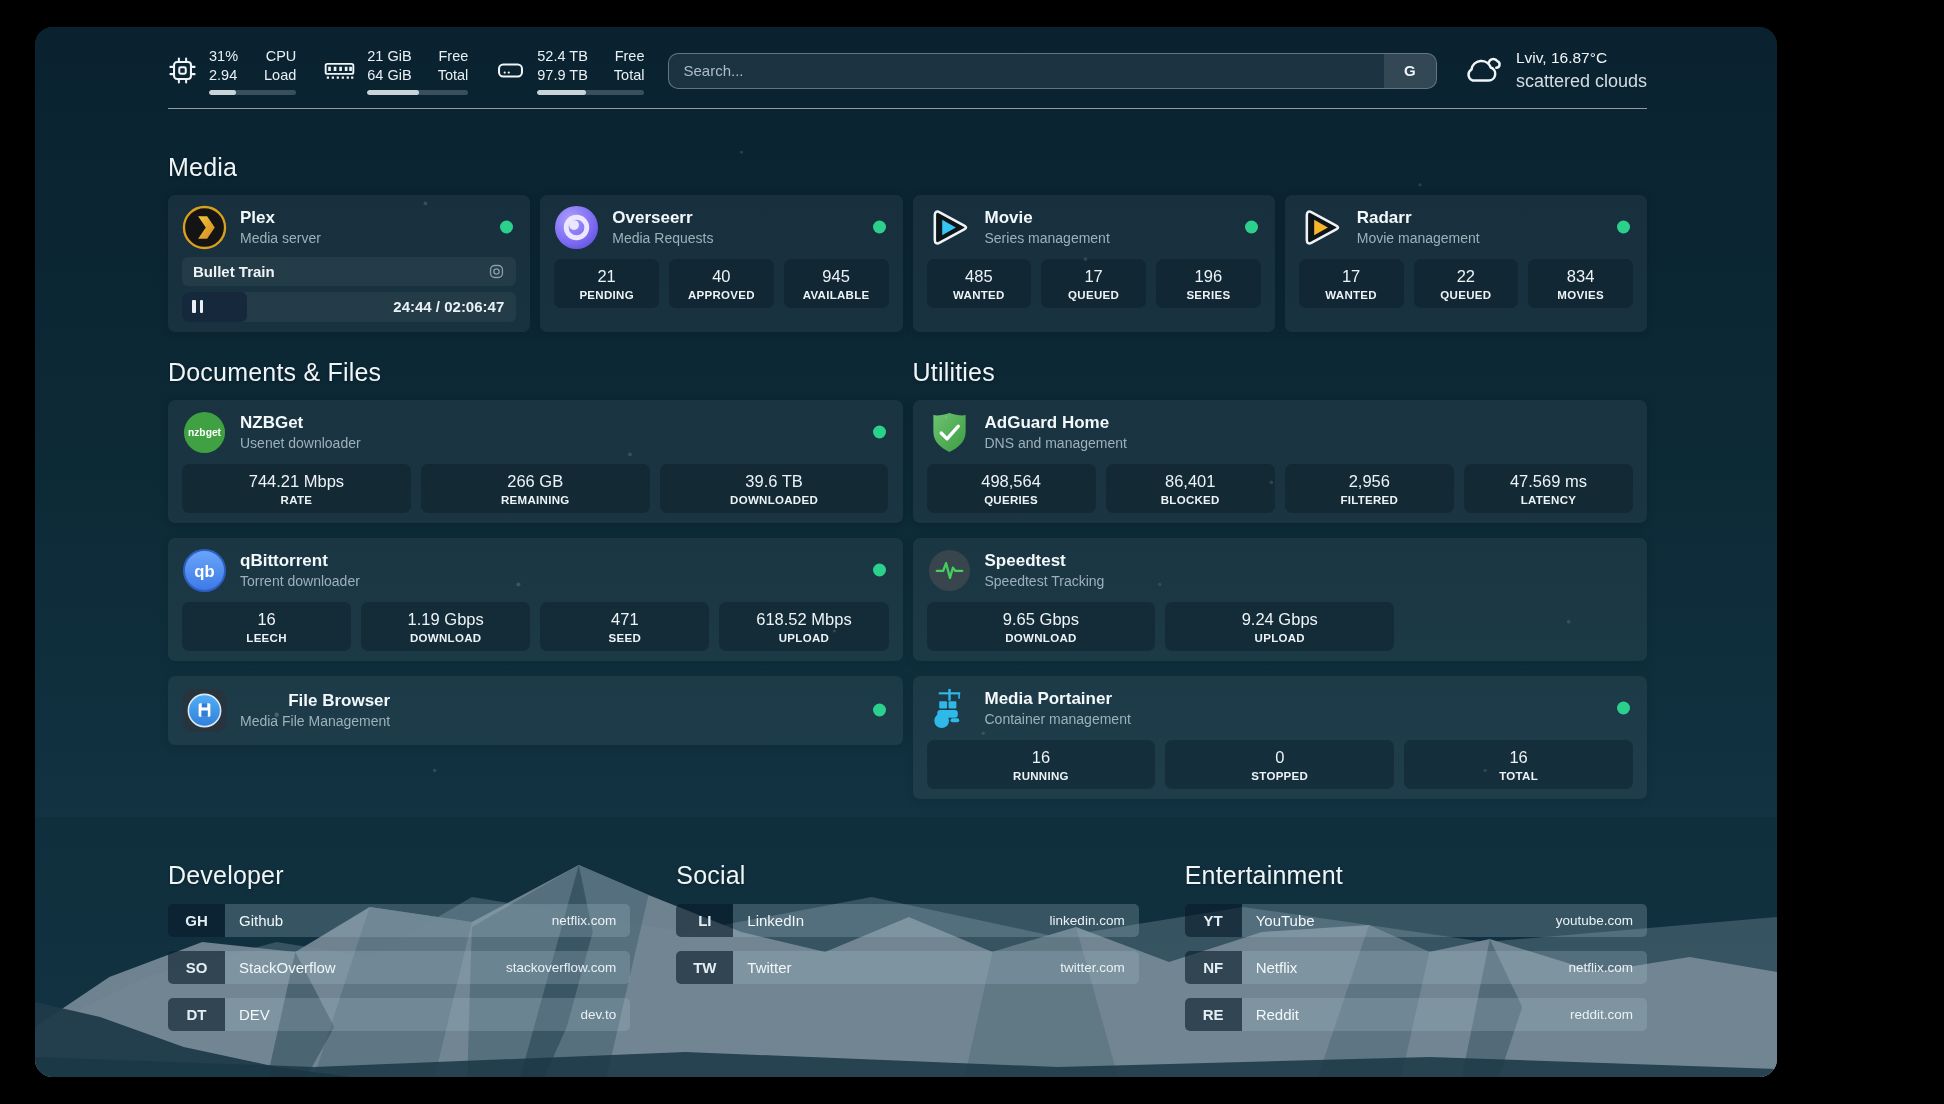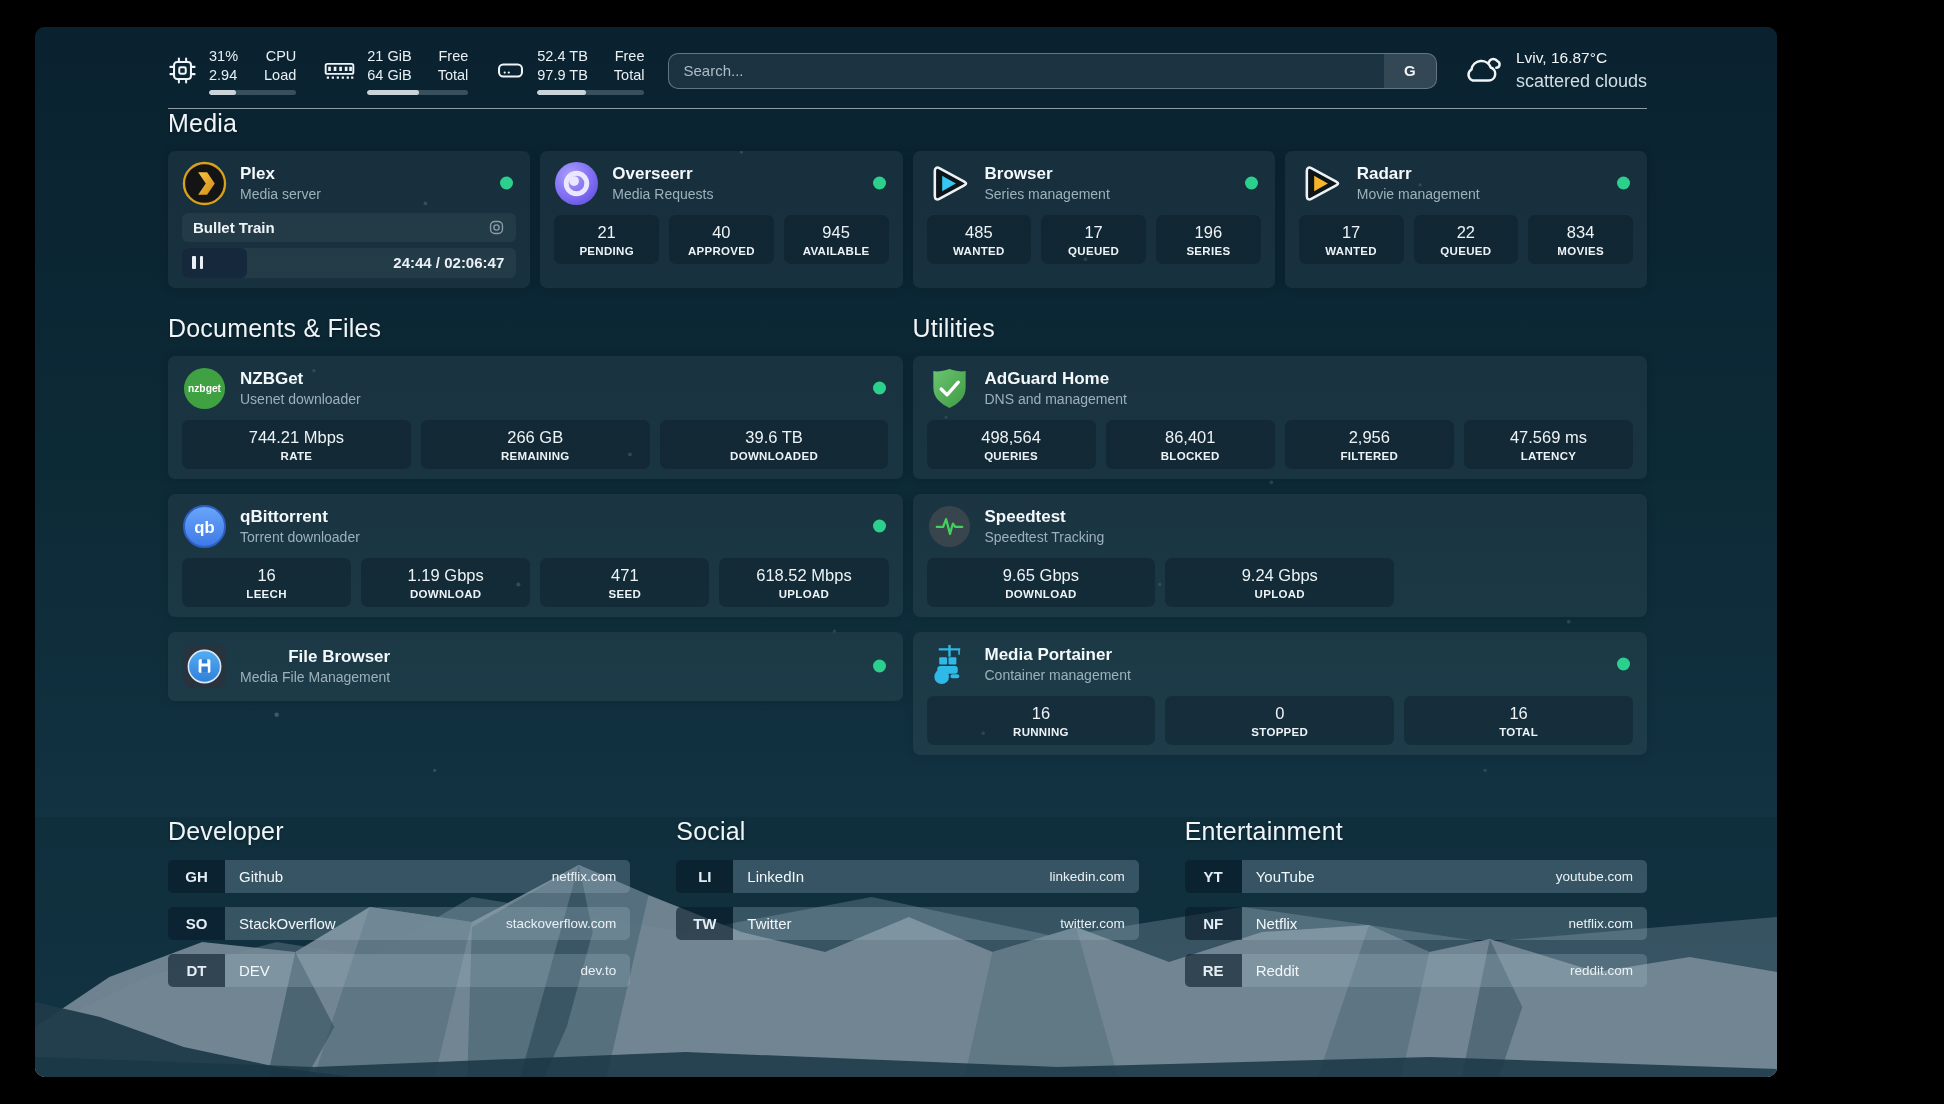--- a/index.html
+++ b/index.html
@@ -1,19 +1,19 @@
 <!DOCTYPE html>
 <html><head>
 <meta charset="utf-8">
 <style>
   * { box-sizing: border-box; margin: 0; padding: 0; }
   html,body { width: 1944px; height: 1104px; background: #000; overflow: hidden;
     font-family: "Liberation Sans", sans-serif; }
   .panel { position: absolute; left: 35px; top: 27px; width: 1742px; height: 1050px;
-    border-radius: 10px; overflow: hidden;
+    border-radius: 18px; overflow: hidden;
     background: linear-gradient(180deg,#0a2230 0%, #0d2a37 40%, #113140 65%, #143748 82%, #16394a 100%); }
   .bg, .speckles { position: absolute; inset: 0; width: 100%; height: 100%; }
   .bg { z-index: 0; }
   .speckles { z-index: 3; pointer-events: none; }
   .content { position: relative; z-index: 2; padding: 14px 130px 0 133px; }
 
   
   .topbar { display: flex; align-items: center; gap: 24px; margin-top: 6px; }
   .sysstats { display: flex; gap: 28px; flex: none; }
   .stat { display: flex; align-items: center; gap: 12px; }
@@ -39,21 +39,21 @@
   .weather { flex: none; display: flex; align-items: center; gap: 13px; }
   .weather-text { display: flex; flex-direction: column; line-height: 1.35; }
   .weather-loc { font-size: 15.5px; color: #f0f5f8; font-weight: 500; }
   .weather-cond { font-size: 18px; color: #d3dde3; }
 
   .divider { margin-top: 13px; border-top: 1.5px solid rgba(255,255,255,.55); }
 
   
   h2.sec { font-size: 25px; font-weight: 500; color: #f0f5f8; letter-spacing: .2px;
     text-shadow: 0 1px 3px rgba(0,0,0,.35); }
-  .media-sec { }
+  .media-sec { margin-top: 44px; }
   .media-sec h2 { margin-bottom: 13px; }
   .media-grid { display: grid; grid-template-columns: repeat(4,1fr); gap: 10px; }
 
   .card { background: rgba(255,255,255,.055); border-radius: 7px; padding: 10px 14px 10px;
     box-shadow: 0 1px 10px rgba(0,0,0,.15); }
   .card-head { position: relative; display: flex; align-items: center; gap: 13px; }
   .svc-icon { width: 45px; height: 45px; flex: none; }
   .svc-icon svg { display: block; width: 100%; height: 100%; }
   .svc-name { font-size: 17px; font-weight: 700; color: #f3f8fa; line-height: 1.2; }
   .svc-desc { font-size: 14px; color: #9db1bb; margin-top: 2px; }
@@ -334,21 +334,21 @@
 
         <div class="card">
           <div class="card-head">
             <span class="svc-icon">
               <svg viewBox="0 0 46 46">
                 <path d="M13 7.5 38 21.2c2.6 1.4 2.6 2.2 0 3.6L13 38.5c-3 1.6-5 .6-5-2.8V10.3c0-3.4 2-4.4 5-2.8Z" fill="#0c151a" stroke="#eef2f4" stroke-width="2.6"></path>
                 <path d="M15.5 15.2 29.5 23l-14 7.8Z" fill="#36c6f2"></path>
               </svg>
             </span>
             <div>
-              <div class="svc-name">Browser</div>
+              <div class="svc-name">Movie</div>
               <div class="svc-desc">Series management</div>
             </div>
             <span class="dot"></span>
           </div>
           <div class="stats-row stats-3">
             <div class="statbox">
               <div class="stat-value">485</div>
               <div class="stat-label">WANTED</div>
             </div>
             <div class="statbox">

